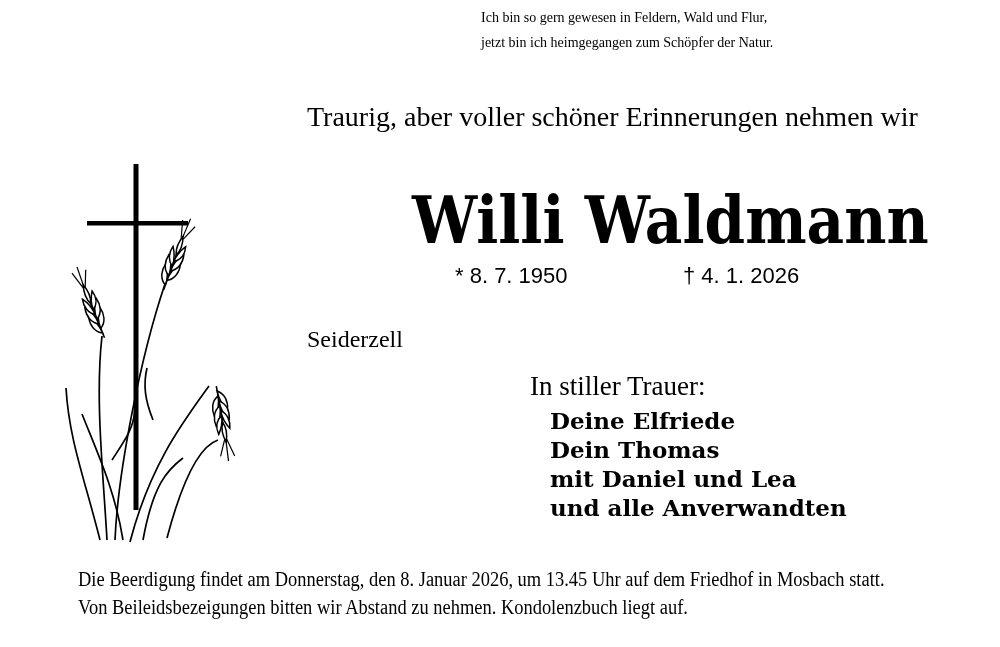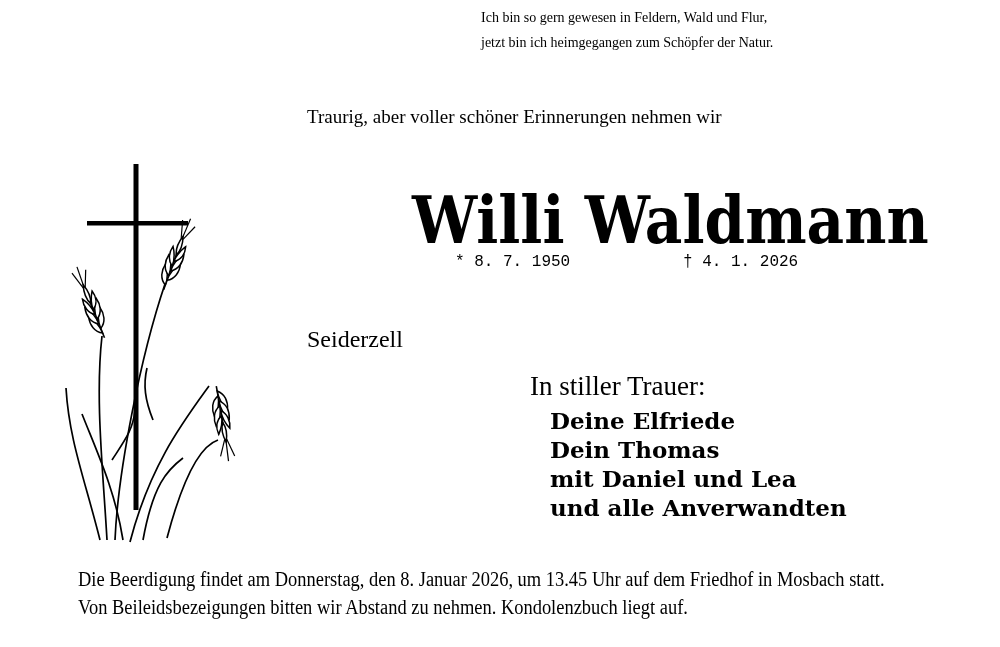--- a/index.html
+++ b/index.html
@@ -11,35 +11,35 @@
     overflow:hidden;
   }
   .abs{position:absolute;white-space:nowrap;}
 
   .verse{
     left:481px;top:5px;
     font-size:14px;line-height:25px;
   }
   .intro{
     left:307px;top:103px;
-    font-size:19px;line-height:28px;
+    font-size:28px;line-height:28px;
   }
   .name{
     left:382px;top:184px;width:500px;
     text-align:center;
     font-family:"DejaVu Serif",serif;
     font-weight:bold;
     font-size:66px;line-height:72px;
     transform:scaleX(.88);
     transform-origin:50% 50%;
   }
   .date{
-    top:247px;
-    font-family:Liberation Mono, monospace;
-    font-size:16px;line-height:30px;
+    top:261px;
+    font-family:Liberation Sans, sans-serif;
+    font-size:22px;line-height:30px;
   }
   .date.birth{left:455px;}
   .date.death{left:683px;text-align:right;}
   .residence{
     left:307px;top:325px;
     font-size:24px;line-height:28px;
   }
   .trauer-heading{
     left:530px;top:373px;
     font-size:27px;line-height:27px;

